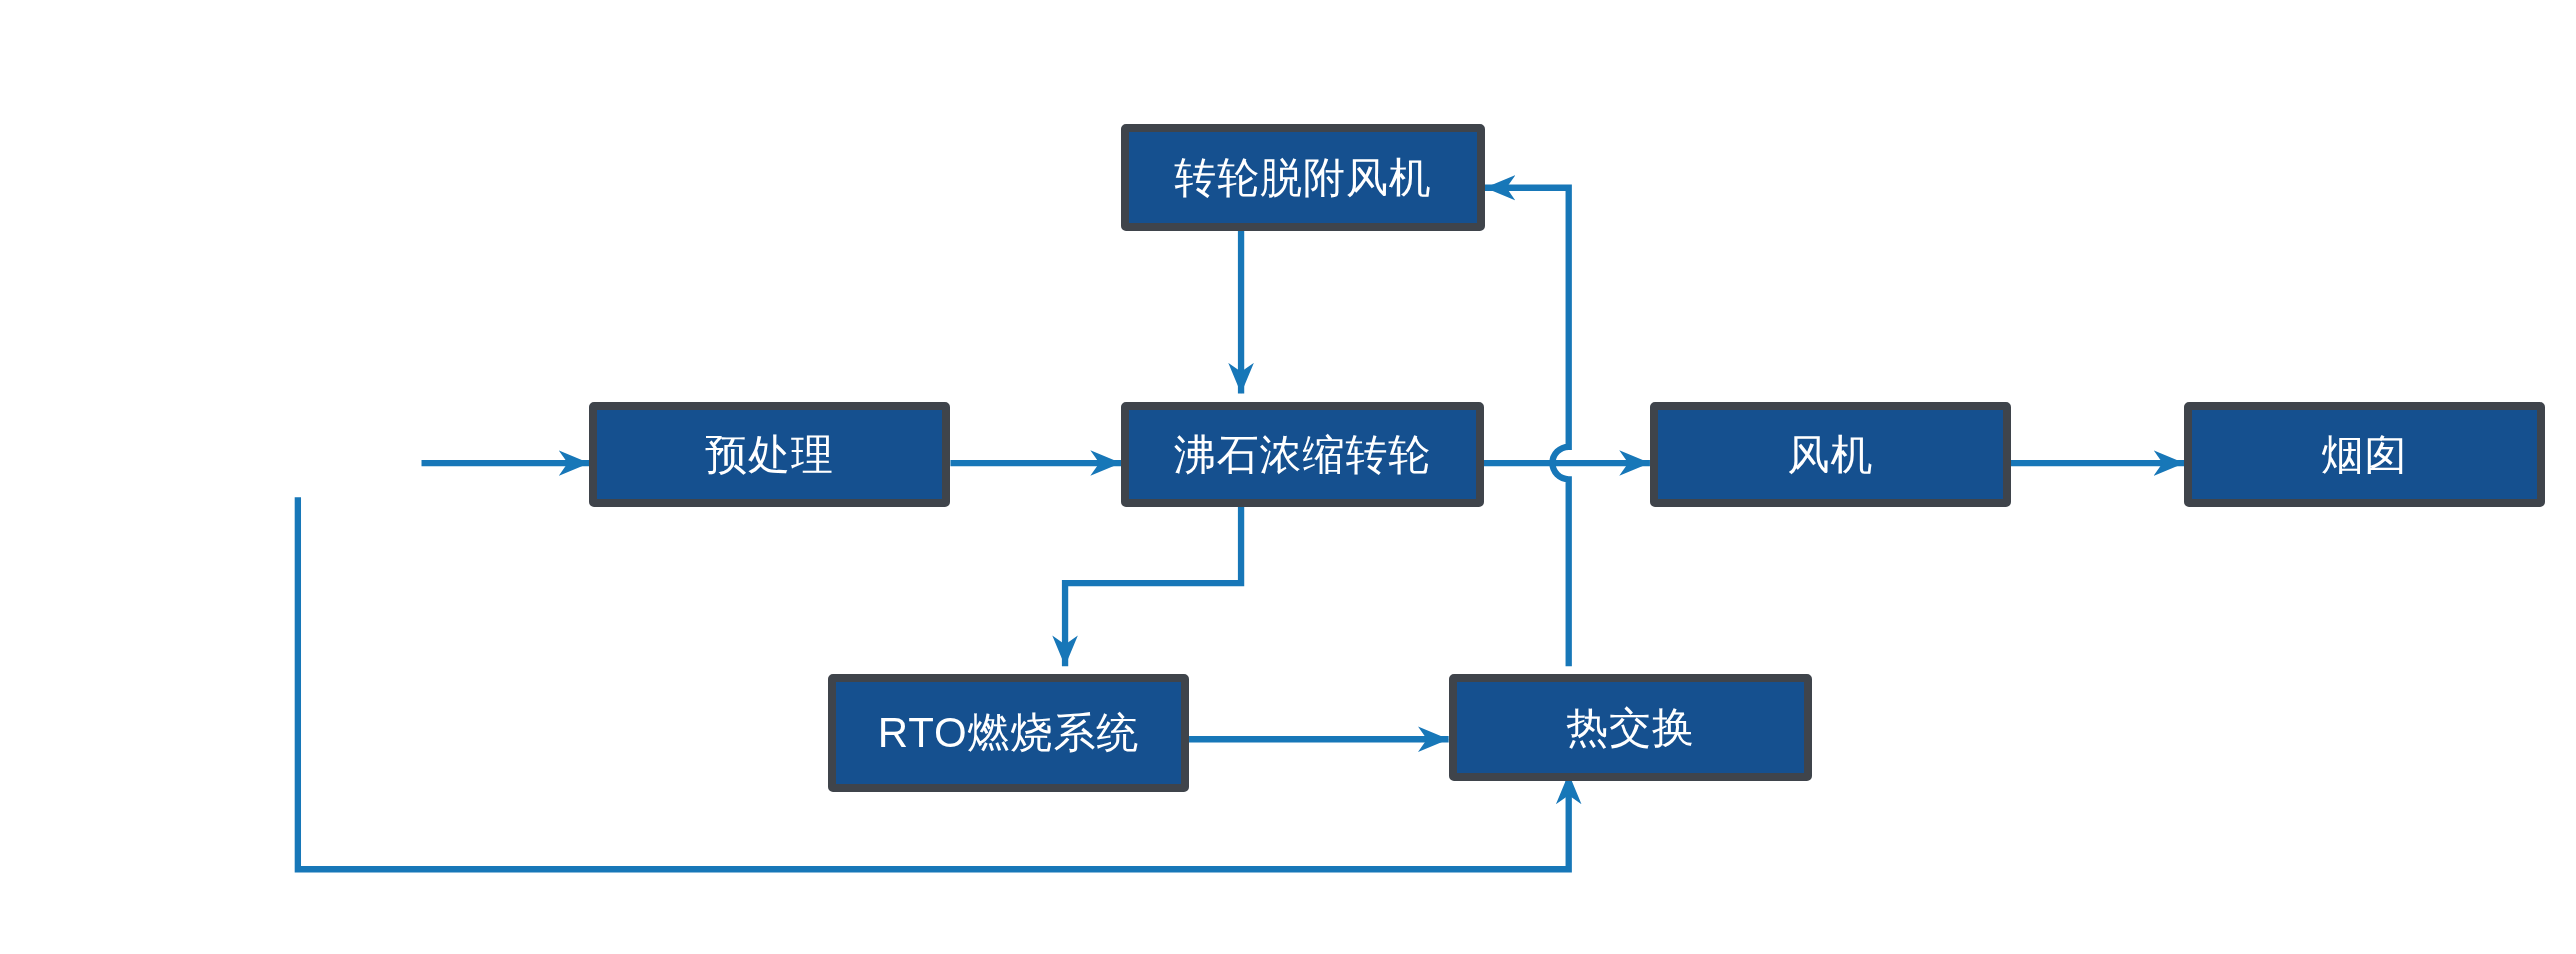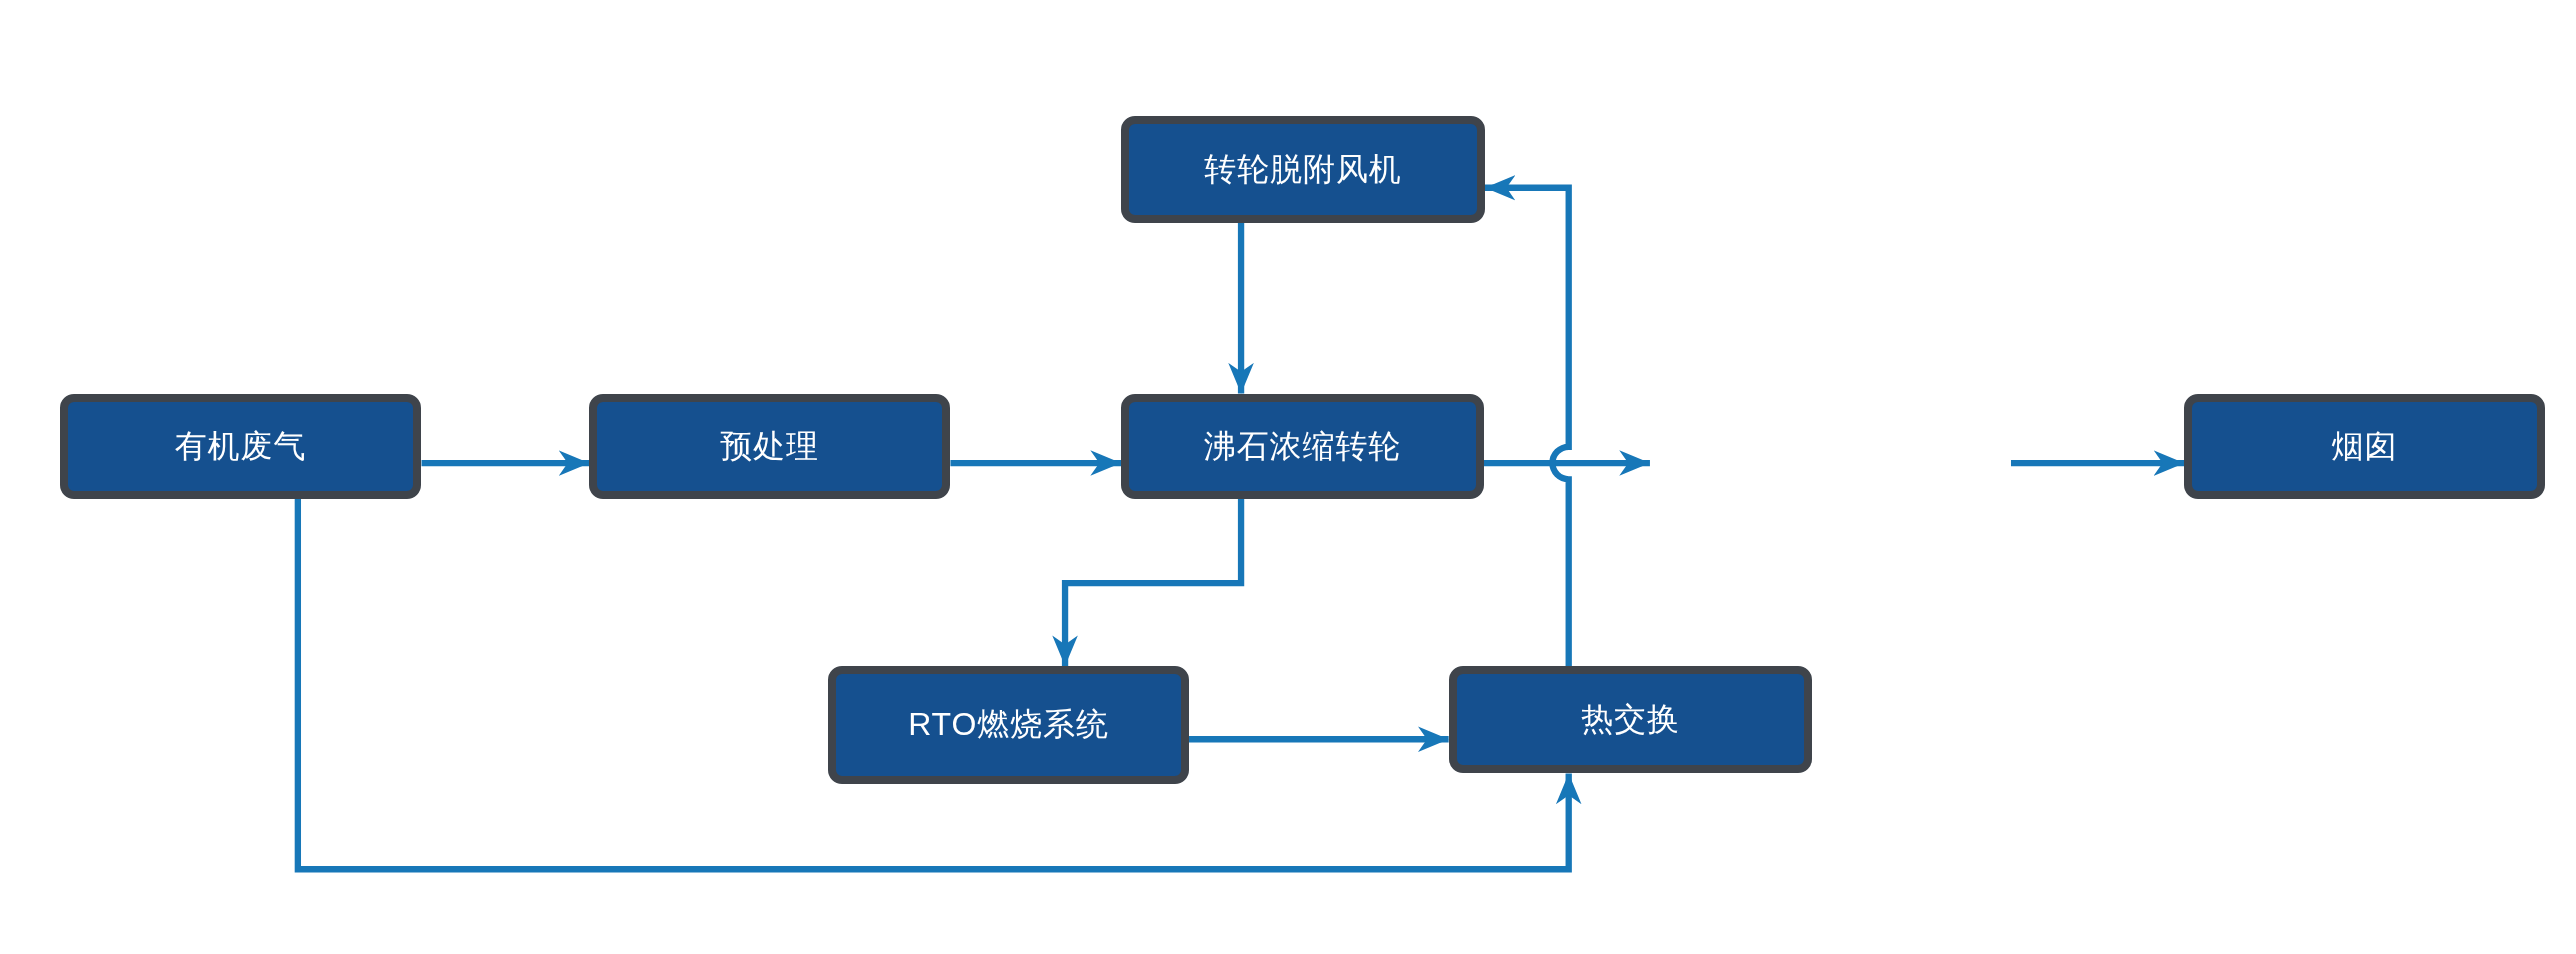--- a/index.html
+++ b/index.html
@@ -30,28 +30,29 @@
   }
   .arrowhead{
     fill:var(--connector);
   }
   .node{
     position:absolute;
     width:361px;height:105px;
     box-sizing:border-box;
     background:var(--node-fill);
     border:8.1px solid var(--node-border);
-    border-radius:14px;
+    border-radius:5px;
     display:flex;
     align-items:center;
     justify-content:center;
     color:var(--text-color);
-    font-size:32px;
+    font-size:42px;
     letter-spacing:0.9px;
     white-space:nowrap;
+    margin-top:8px;
   }
 </style>
 </head>
 <body>
 
 <div class="canvas">
 
   <svg class="wires" viewBox="0 0 2854 1058" xmlns="http://www.w3.org/2000/svg">
     <defs>
       <marker id="arrow" viewBox="0 0 12 10" refX="12" refY="5" markerWidth="34" markerHeight="29" orient="auto" markerUnits="userSpaceOnUse">
@@ -63,22 +64,22 @@
     <path class="wire" marker-end="url(#arrow)" d="M1053 513 H1242"></path>
     <path class="wire" marker-end="url(#arrow)" d="M1644 513 H1828"></path>
     <path class="wire" marker-end="url(#arrow)" d="M2228 513 H2420"></path>
     <path class="wire" marker-end="url(#arrow)" d="M1375 246 V436"></path>
     <path class="wire" marker-end="url(#arrow)" d="M1375 551 V646 H1180 V738"></path>
     <path class="wire" marker-end="url(#arrow)" d="M1317 819 H1605"></path>
     <path class="wire" marker-end="url(#arrow)" d="M1738 738 V531 A18 18 0 0 1 1738 495 V208 H1645"></path>
     <path class="wire" marker-end="url(#arrow)" d="M330 551 V963 H1738 V857"></path>
   </svg>
 
-  <div class="node" style="left:60px;  top:394px;">有机废气</div>
   <div class="node" style="left:589px; top:394px;">预处理</div>
   <div class="node" style="left:1121px;top:394px;width:363px;">沸石浓缩转轮</div>
+  <div class="node" style="left:1650px;top:394px;">风机</div>
   <div class="node" style="left:2184px;top:394px;">烟囱</div>
   <div class="node" style="left:1121px;top:116px;width:364px;height:107px;">转轮脱附风机</div>
   <div class="node" style="left:828px; top:666px;height:118px;">RTO燃烧系统</div>
   <div class="node" style="left:1449px;top:666px;width:363px;height:107px;text-align:right;">热交换</div>
 
 </div>
 
 
 </body></html>

